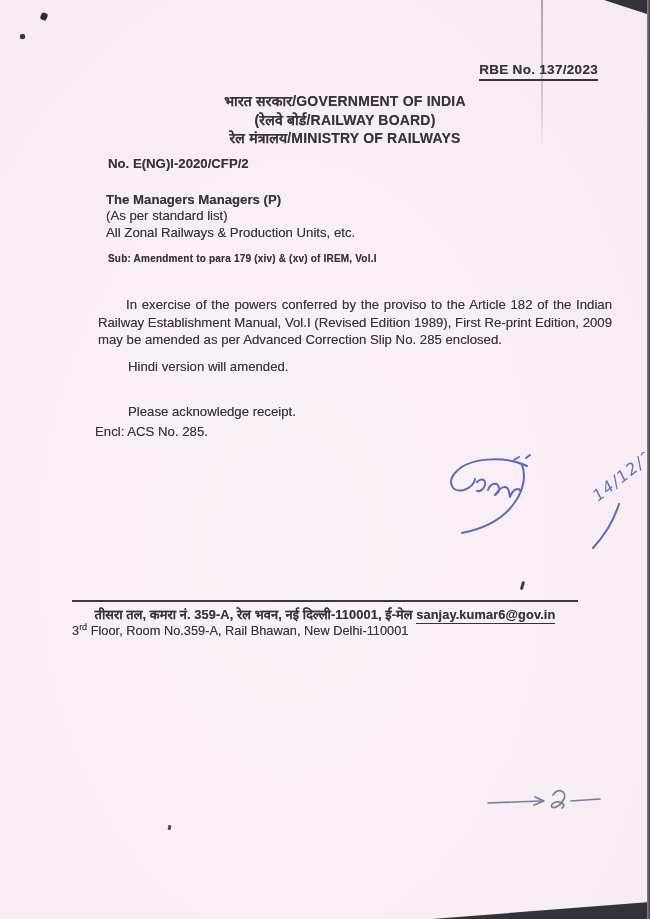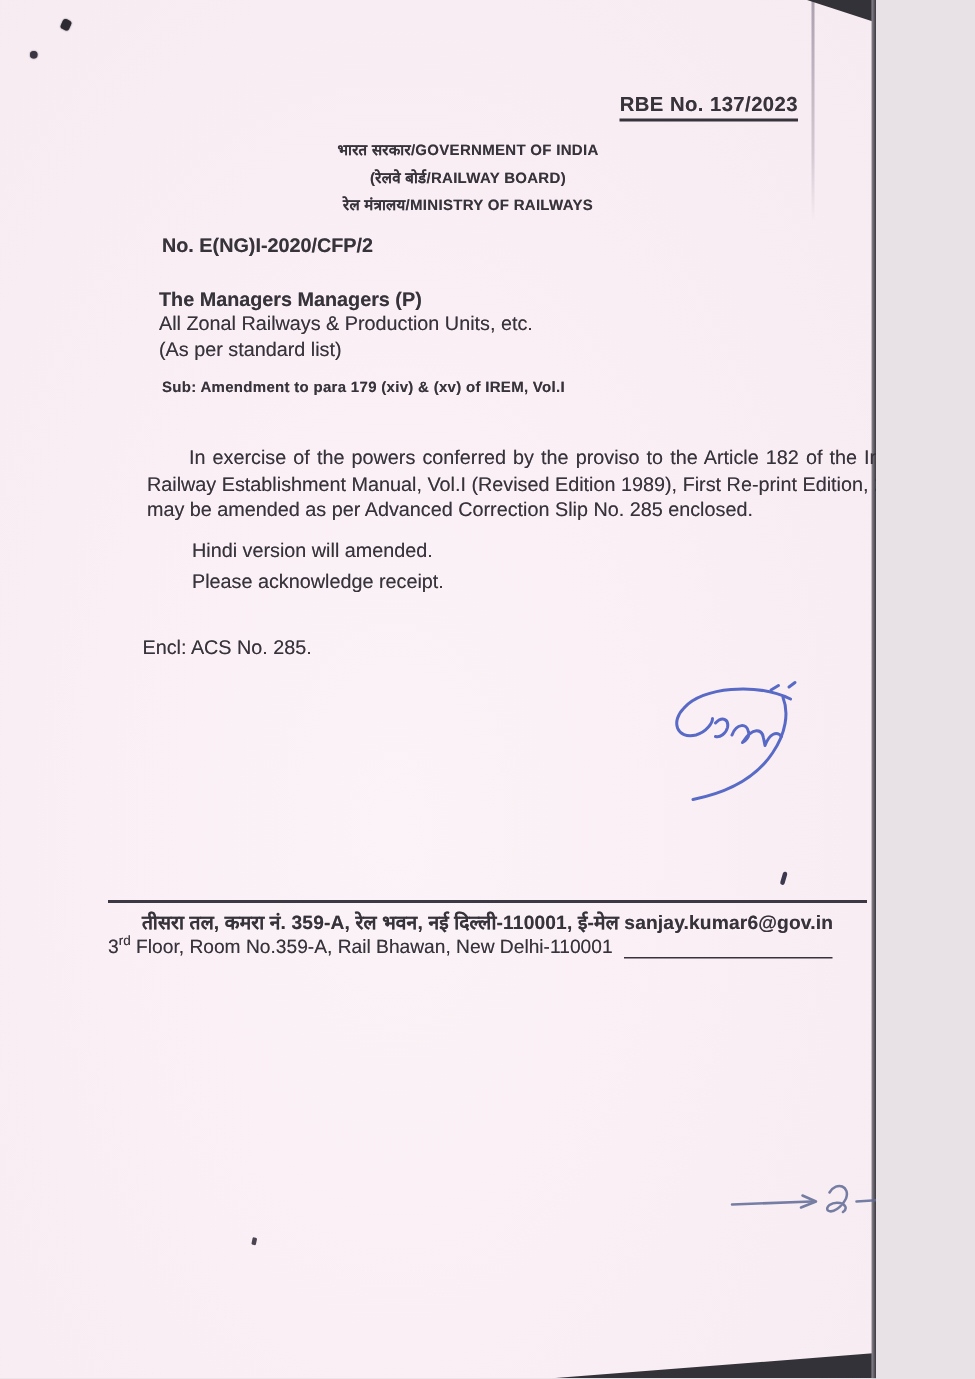--- a/index.html
+++ b/index.html
@@ -2,21 +2,21 @@
 <html><head>
 <meta charset="utf-8">
 <style>
   html,body{margin:0;padding:0;}
   body{
     width:650px;height:919px;
     font-family:"Liberation Sans","DejaVu Sans",sans-serif;
     background:#e8e2e6;
   }
   .page{
-    position:relative;width:584px;height:919px;overflow:hidden;
+    position:relative;width:650px;height:919px;overflow:hidden;
     background:
       radial-gradient(ellipse at 45% 60%, #fbf3f7 0%, #f9eef4 55%, #f6ebf1 100%);
     color:#37333b;
   }
   .abs{position:absolute;}
   .ink{color:#37333b;text-shadow:0 0 .4px rgba(55,51,59,.55);}
   .b{font-weight:bold;}
   .fs{font-size:13.2px;margin-left:20px;}
 
   
@@ -24,37 +24,37 @@
   .mark2{left:20px;top:34px;width:5px;height:5px;background:#3a3542;border-radius:50%;box-shadow:0 0 1px #3a3542;}
   .mark3{left:168px;top:825px;width:3px;height:5px;background:#4a4550;transform:rotate(12deg);border-radius:1px;}
   .crease-v{left:541px;top:0;width:2px;height:148px;
     background:linear-gradient(180deg,rgba(110,100,118,.55),rgba(110,100,118,.25) 70%,rgba(110,100,118,0));}
   .edge-right{right:0;top:0;width:3px;height:100%;background:linear-gradient(90deg,#8d8791,#3b3940);}
   .corner-tr{top:0;right:0;width:46px;height:15px;background:#343239;-webkit-clip-path:polygon(0 0,100% 0,100% 100%);clip-path:polygon(0 0,100% 0,100% 100%);}
   .corner-br{bottom:0;right:0;width:218px;height:17px;background:#343239;-webkit-clip-path:polygon(0 100%,100% 0,100% 100%);clip-path:polygon(0 100%,100% 0,100% 100%);}
 
   .rbe{top:62px;right:52px;font-size:13.5px;letter-spacing:.3px;
     border-bottom:2px solid #37333b;padding-bottom:2px;}
-  .letterhead{top:92px;left:40px;right:0;text-align:center;font-size:10px;line-height:18.5px;letter-spacing:.2px;}
+  .letterhead{top:92px;left:40px;right:0;text-align:center;font-size:14px;line-height:18.5px;letter-spacing:.2px;}
   .refno{left:88px;top:156px;}
   .pdate{left:407px;top:163px;}
   .addressee{left:86px;top:192px;line-height:16.4px;}
   .subject{left:108px;top:253px;font-size:10px;letter-spacing:.2px;}
   .bodypara{left:78px;top:296px;width:514px;text-align:justify;text-indent:28px;line-height:17.6px;}
   .para2{left:108px;top:359px;}
-  .para3{left:108px;top:380px;}
+  .para3{left:108px;top:404px;}
   .encl{left:75px;top:424px;}
 
   .sigblock{top:512px;right:70px;text-align:right;line-height:15.8px;font-size:13px;}
   .sig-svg{left:430px;top:452px;width:215px;height:108px;pointer-events:none;}
   .pen-tick{left:521px;top:581px;width:2.5px;height:9px;background:#3c3850;transform:rotate(16deg);border-radius:2px;}
 
   .footer-rule{left:72px;top:600px;width:506px;height:2px;background:#3c3844;}
   .footer-hi{left:72px;top:605px;width:506px;text-align:center;font-size:12.8px;letter-spacing:.1px;}
-  .footer-hi .em{border-bottom:1.5px solid #37333b;padding-bottom:16px;}
+  .footer-hi .em{border-bottom:1.5px solid #37333b;padding-bottom:1px;}
   .footer-en{left:72px;top:622px;width:506px;font-size:12.8px;font-weight:normal;}
   .footer-en sup{font-size:9px;vertical-align:super;}
   .end-svg{left:483px;top:785px;width:125px;height:30px;}
 </style>
 </head>
 <body>
 
 <div class="page">
 
   <div class="abs mark1"></div>
@@ -70,22 +70,22 @@
   <div class="abs letterhead ink b">
     <div>भारत सरकार/GOVERNMENT OF INDIA</div>
     <div>(रेलवे बोर्ड/RAILWAY BOARD)</div>
     <div>रेल मंत्रालय/MINISTRY OF RAILWAYS</div>
   </div>
 
   <div class="abs refno ink b fs">No. E(NG)I-2020/CFP/2</div>
 
   <div class="abs addressee ink fs">
     <div class="b">The Managers Managers (P)</div>
+    <div>(As per standard list)</div>
     <div>All Zonal Railways &amp; Production Units, etc.</div>
-    <div>(As per standard list)</div>
   </div>
 
   <div class="abs subject ink b">Sub: Amendment to para 179 (xiv) &amp; (xv) of IREM, Vol.I</div>
 
   <div class="abs bodypara ink fs">In exercise of the powers conferred by the proviso to the Article 182 of the Indian Railway Establishment Manual, Vol.I (Revised Edition 1989), First Re-print Edition, 2009 may be amended as per Advanced Correction Slip No. 285 enclosed.</div>
   <div class="abs para2 ink fs">Hindi version will amended.</div>
   <div class="abs para3 ink fs">Please acknowledge receipt.</div>
   <div class="abs encl ink fs">Encl: ACS No. 285.</div>
 
   <svg class="abs sig-svg" viewBox="0 0 215 108" xmlns="http://www.w3.org/2000/svg">

